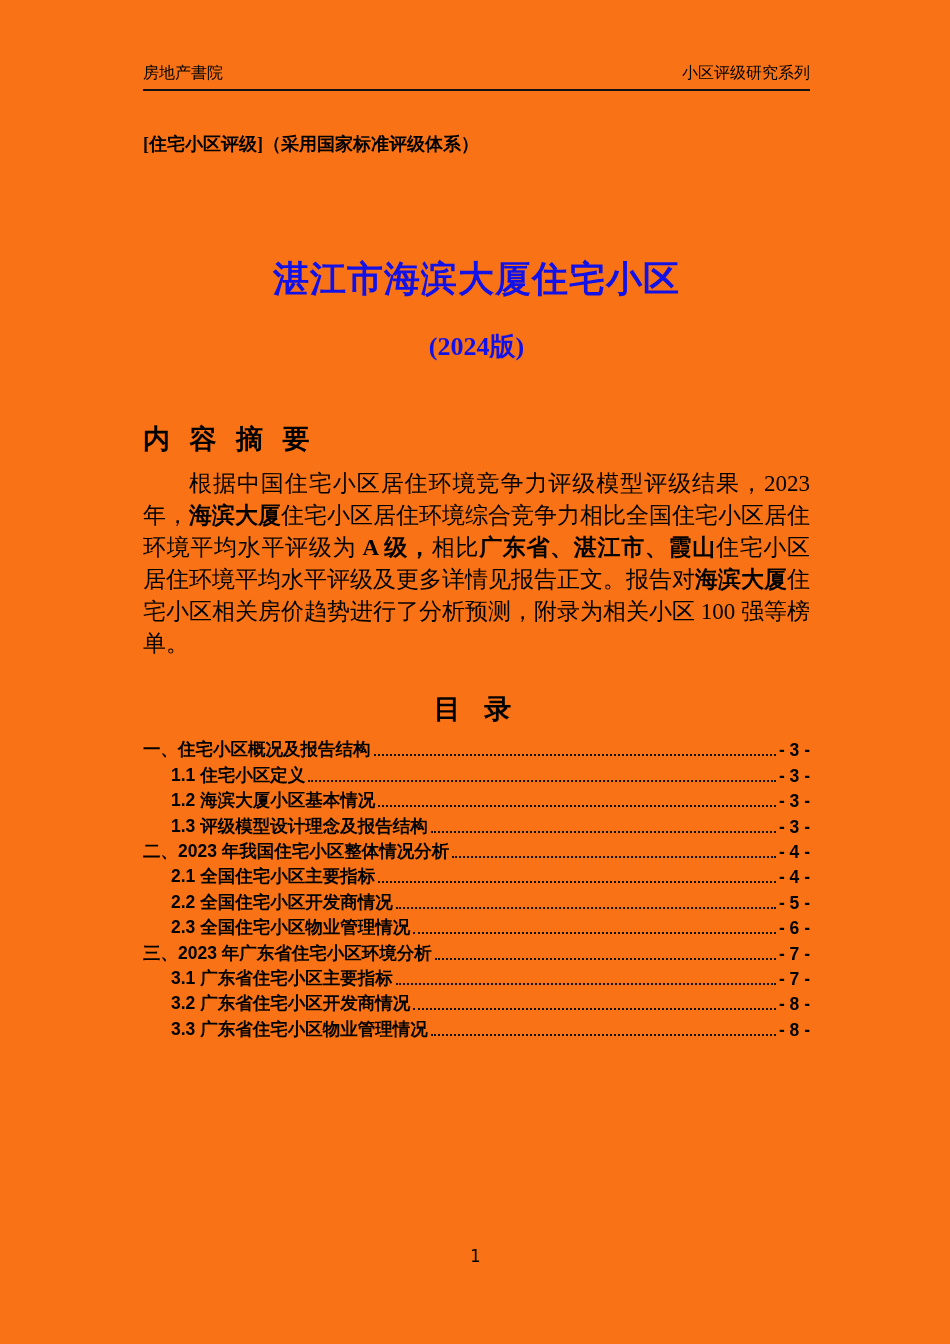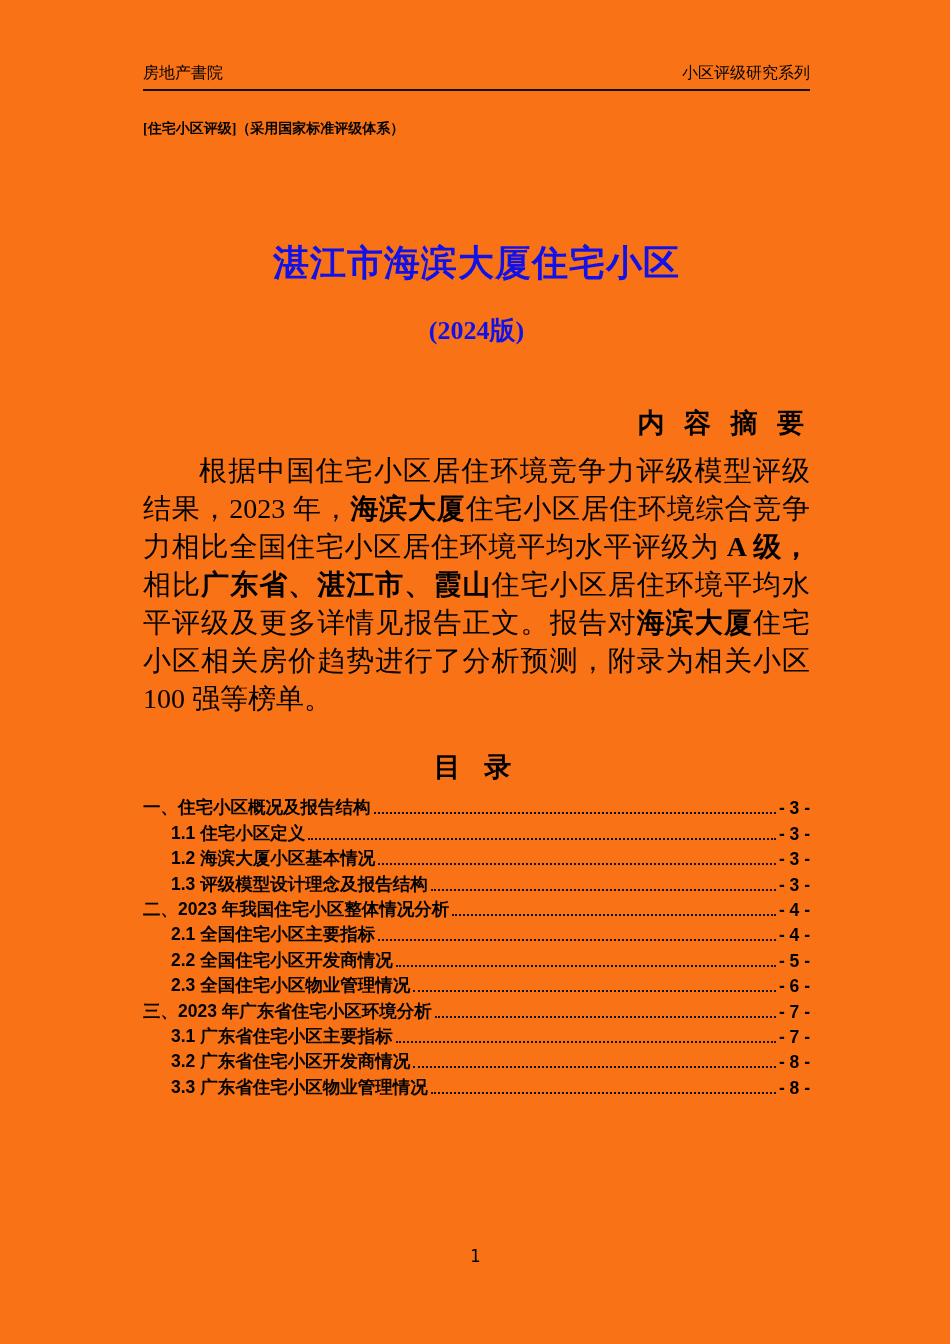--- a/index.html
+++ b/index.html
@@ -9,33 +9,33 @@
     box-sizing:border-box;padding:62px 140px 0 143px;overflow:hidden;
   }
   
   .hdr{
     display:flex;justify-content:space-between;align-items:flex-end;
     font-family:"Liberation Sans","DejaVu Sans",sans-serif;
     font-size:16px;line-height:22px;padding-bottom:5px;
     border-bottom:2.5px solid #111;
   }
   
-  .bracket{margin-top:24px;font-size:14px;font-weight:700;line-height:27px;}
+  .bracket{margin-top:40px;font-size:18px;font-weight:700;line-height:27px;}
   
   .title-block{margin-top:88px;text-align:center;font-weight:700;}
   .title-l1,.title-l2{font-size:36px;line-height:66px;letter-spacing:1px;}
   .title-l3{font-size:26px;line-height:70px;}
   
   .abs-head{
-    margin-top:36px;text-align:right;
+    margin-top:36px;text-align:left;
     font-family:"Liberation Sans","DejaVu Sans",sans-serif;
     font-weight:700;font-size:27px;line-height:42px;letter-spacing:6px;
   }
   .abs-para{
-    margin-top:8px;font-size:28px;line-height:38px;
+    margin-top:8px;font-size:23px;line-height:32px;
     text-align:justify;text-indent:2em;
   }
   .abs-para .b{font-weight:700;}
   
   .toc-head{
     margin-top:28px;text-align:center;
     font-family:"Liberation Sans","DejaVu Sans",sans-serif;
     font-weight:700;font-size:27px;line-height:42px;letter-spacing:8px;
   }
   .toc-list{margin-top:6px;font-family:"Liberation Sans","DejaVu Sans",sans-serif;

